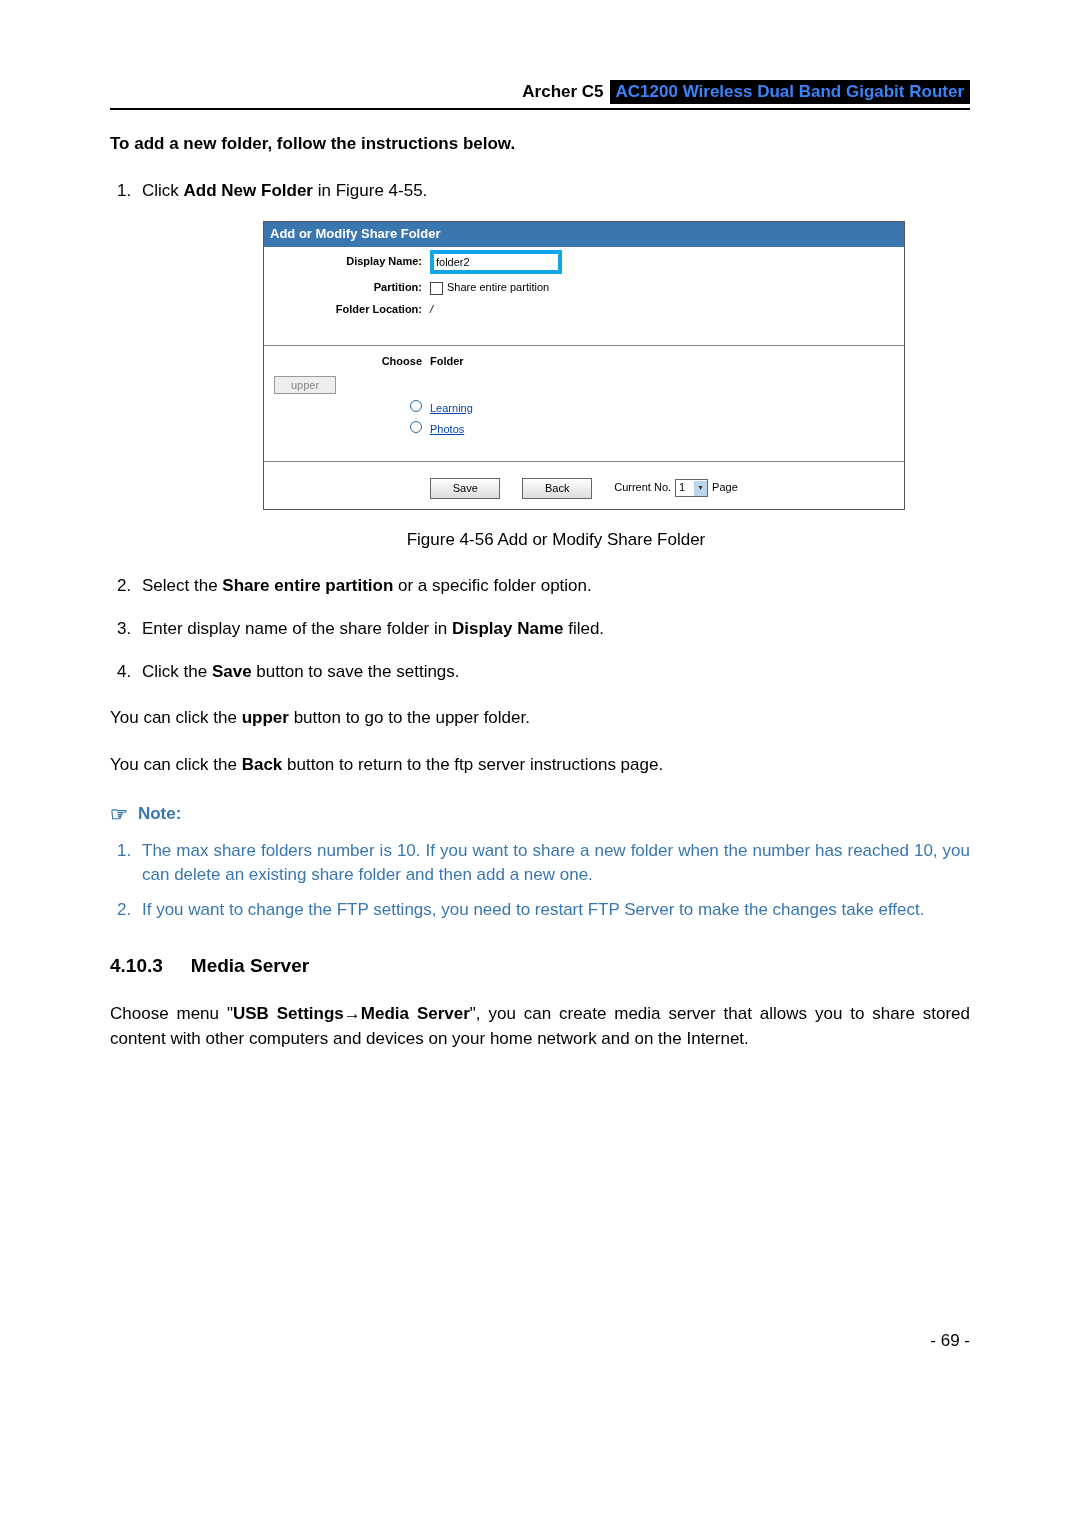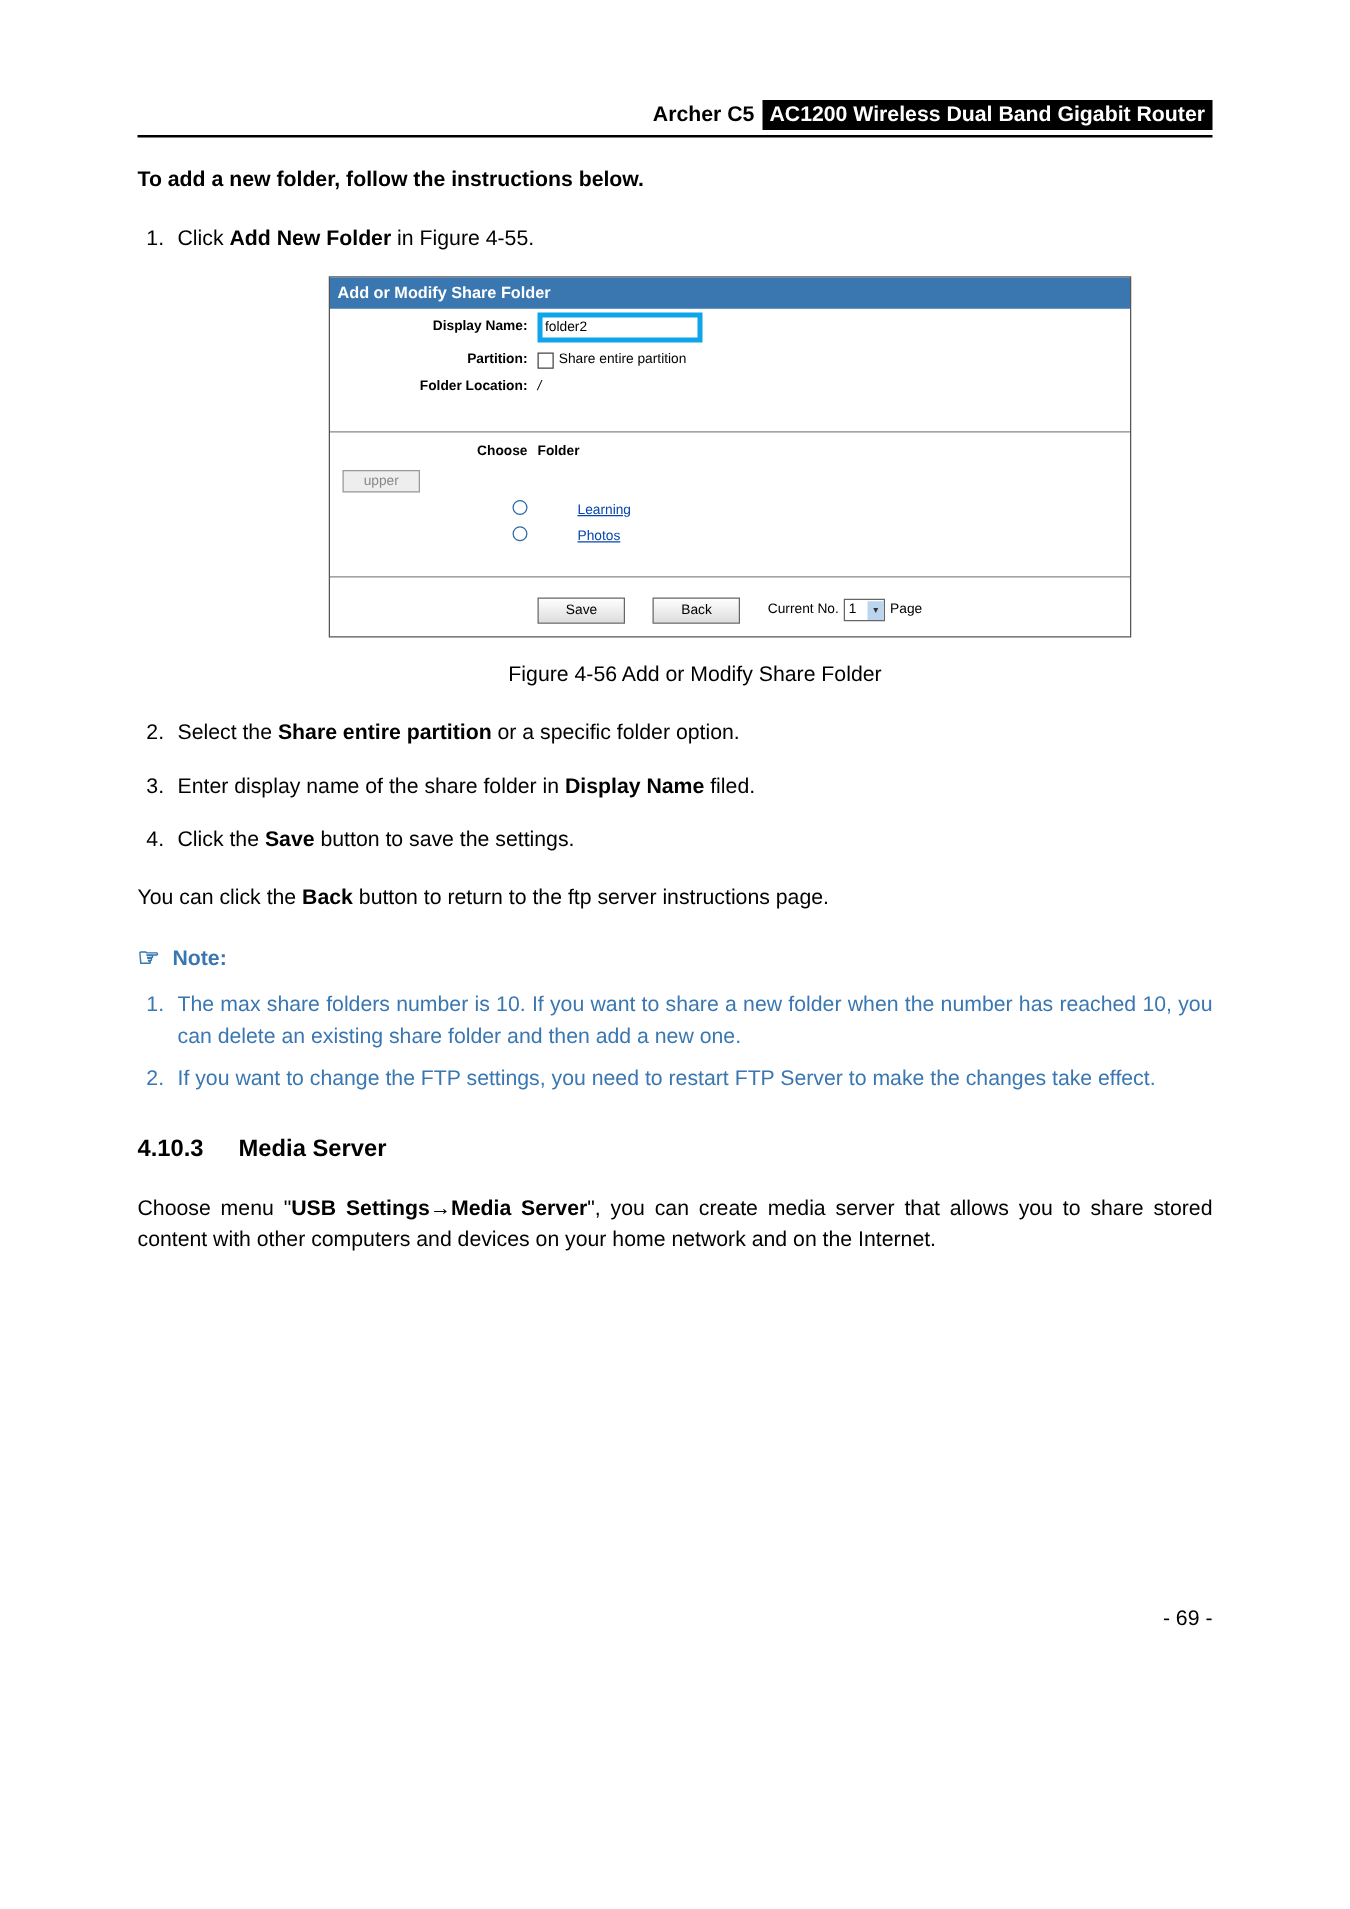--- a/index.html
+++ b/index.html
@@ -17,21 +17,21 @@
     justify-content: flex-end;
     align-items: center;
     font-weight: bold;
     font-size: 17px;
   }
   .header-product {
     margin-right: 6px;
   }
   .header-model {
     background: #000;
-    color: #ffffff;
+    color: #3b82f6;
     padding: 2px 6px;
   }
   hr.hr-top {
     border: none;
     border-top: 2.5px solid #000;
     margin: 4px 0 0 0;
   }
 
   .body-text {
     font-size: 17px;
@@ -116,21 +116,20 @@
     border: 1px solid #999;
     color: #888;
     font-size: 11px;
     height: 16px;
     line-height: 16px;
   }
   .table-row {
     display: flex;
     align-items: center;
     padding: 2px 0 2px 8px;
-    gap: 32px;
   }
   .radio {
     width: 12px; height: 12px;
     border: 1.5px solid #2a6aa8;
     border-radius: 50%;
     display: inline-block;
     box-sizing: border-box;
   }
   .table-row .col-select { width: 150px; text-align: right; padding-right: 8px;}
   .link {
@@ -300,20 +299,23 @@
       </li>
       <li>
         <span>Enter display name of the share folder in </span><span class="bold">Display Name</span><span> filed.</span>
       </li>
       <li>
         <span>Click the </span><span class="bold">Save</span><span> button to save the settings.</span>
       </li>
     </ol>
 
     <p class="para">
+      <span>You can click the </span><span class="bold">upper</span><span> button to go to the upper folder.</span>
+    </p>
+    <p class="para">
       <span>You can click the </span><span class="bold">Back</span><span> button to return to the ftp server instructions page.</span>
     </p>
 
     <div class="note-head">
       <span class="note-icon">☞</span>
       <span>Note:</span>
     </div>
     <ol class="note-list">
       <li class="justify">The max share folders number is 10. If you want to share a new folder when the number has reached 10, you can delete an existing share folder and then add a new one.</li>
       <li class="justify">If you want to change the FTP settings, you need to restart FTP Server to make the changes take effect.</li>

